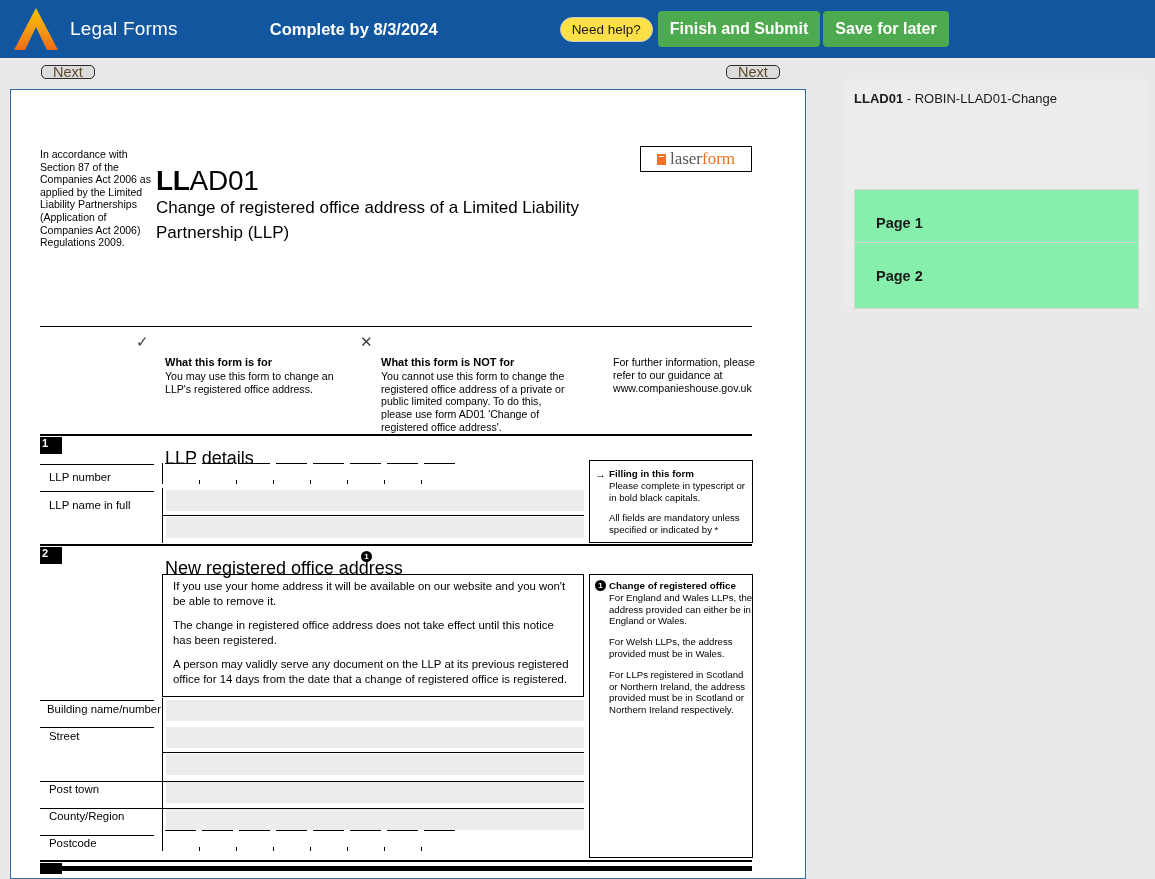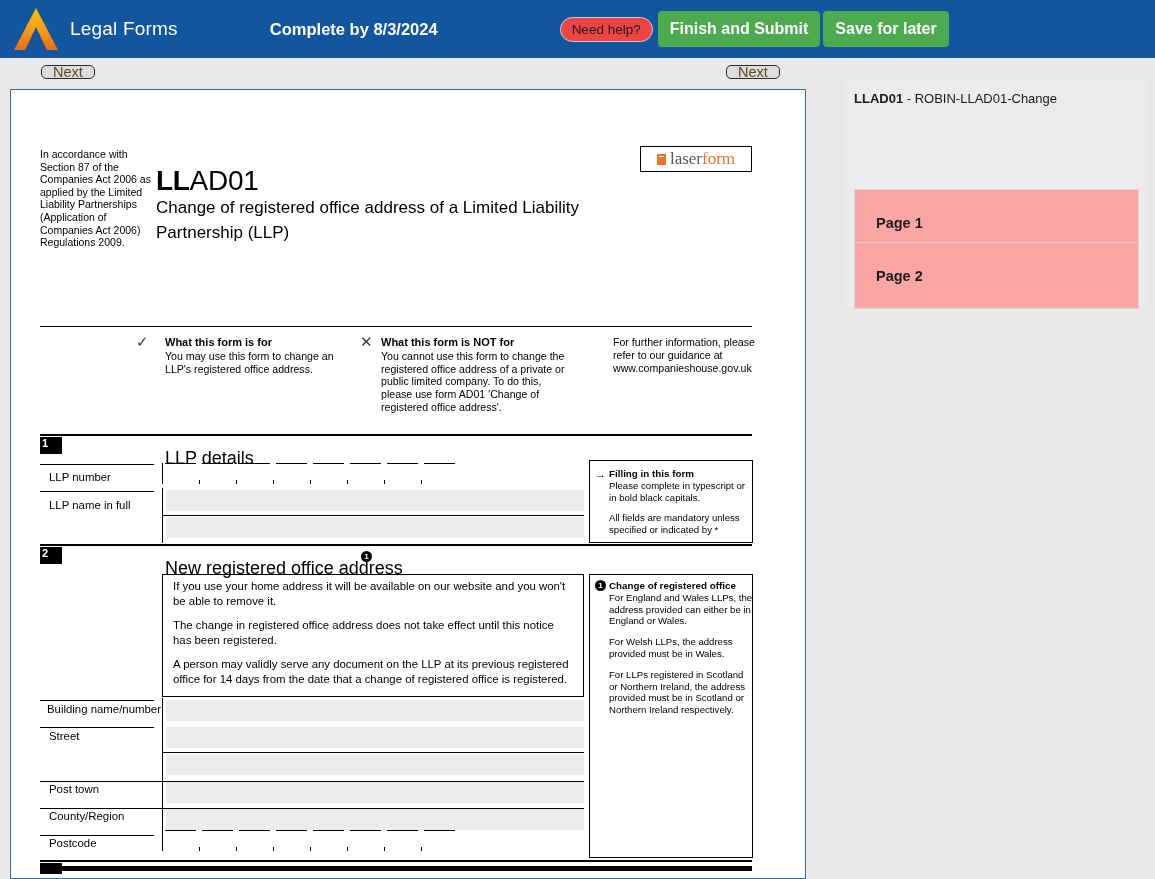--- a/index.html
+++ b/index.html
@@ -22,21 +22,21 @@
   #brand-name {
     color: #ffffff; font-size: 19px; letter-spacing: .2px;
     margin-left: 8px; white-space: nowrap;
   }
   #complete-by {
     color: #ffffff; font-size: 16.5px; font-weight: bold;
     margin-left: 92px; white-space: nowrap;
   }
   #need-help {
     margin-left: 122px;
-    background: #ef4444; color: #1a1a1a;
+    background: #fde047; color: #1a1a1a;
     border: 1px solid #cdcdcd; border-radius: 13px;
     height: 25px; padding: 0 11px;
     font-size: 13.5px; font-family: "Liberation Sans", sans-serif;
     display: flex; align-items: center; white-space: nowrap;
     cursor: pointer;
   }
   .green-btn {
     background: #4eaa4e; color: #ffffff;
     border: none; border-radius: 4px;
     height: 36px; padding: 0 12px;
@@ -102,21 +102,21 @@
     content:""; position:absolute; left:2px; top:2px; right:2px;
     border-top:1px solid #fff; box-shadow:0 3px 0 -1px #fff, 0 6px 0 -1px #fff;
   }
   #lf-laser { font-family: "Liberation Serif", serif; font-size: 17px; color: #58585a; }
   #lf-form  { font-family: "Liberation Serif", serif; font-size: 17px; color: #ee7326; }
 
   
   .hrule { position: absolute; background: #000; }
 
   
-  .ffbox { position: absolute; font-size: 10.6px; line-height: 12.8px; color: #000; }
+  .ffbox { position: absolute; font-size: 10.6px; line-height: 12.8px; color: #000; margin-top: 20px; }
   .ffbox .hd { font-weight: bold; font-size: 11px; margin-bottom: 1px; }
   .glyph { position: absolute; font-size: 15px; color: #3a3a3a; line-height: 1; }
 
   
   .secnum {
     position: absolute; width: 22px; height: 17px;
     background: #000; color: #fff;
     font-size: 11px; font-weight: bold;
     display: flex; align-items: flex-start; justify-content: flex-start;
     padding-left: 2px;
@@ -188,21 +188,21 @@
     position: absolute; left: 9px; top: 71px;
     width: 285px; height: 36px;
     background: #1d4e8f; color: #fff;
     border: none; border-radius: 5px;
     font-size: 14.5px;
     font-family: "Liberation Sans", sans-serif;
     cursor: pointer;
   }
   .page-item {
     position: absolute; left: 9px; width: 285px; height: 67px;
-    background: #fca5a5; border: 1px solid #d6d6d6;
+    background: #86efac; border: 1px solid #d6d6d6;
     display: flex; align-items: center;
   }
   .page-item span {
     margin-left: 21px; font-size: 14.5px; font-weight: bold; color: #1a1a1a;
   }
   #page-item-0 { top: 110px; }
   #page-item-1 { top: 163px; }
 </style>
 </head>
 <body>

